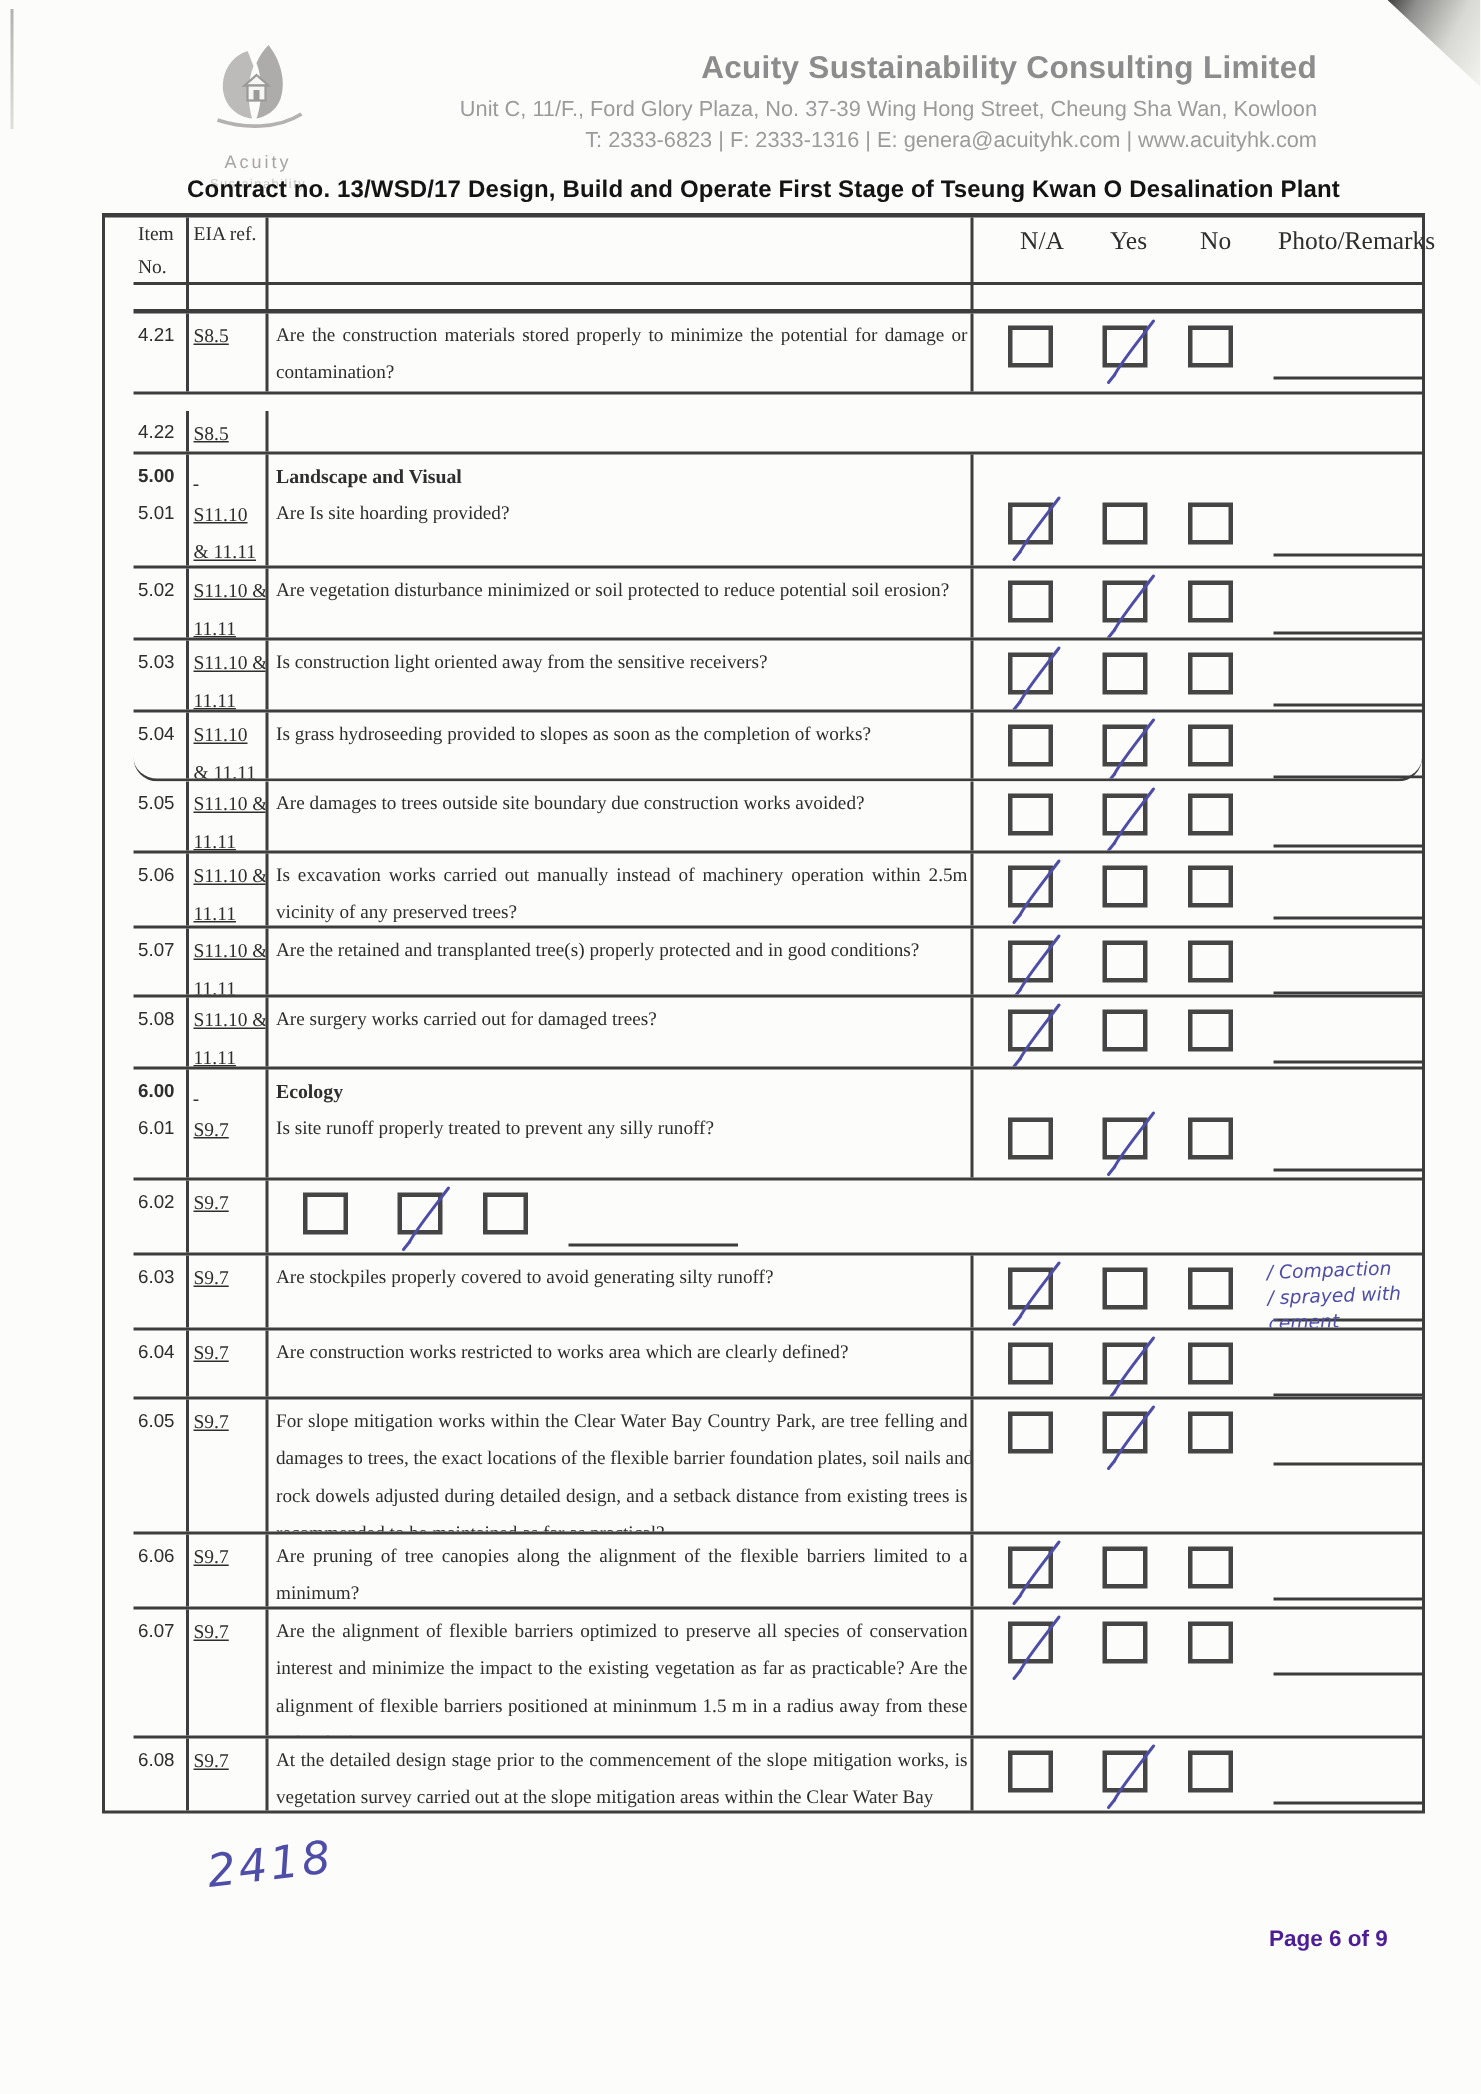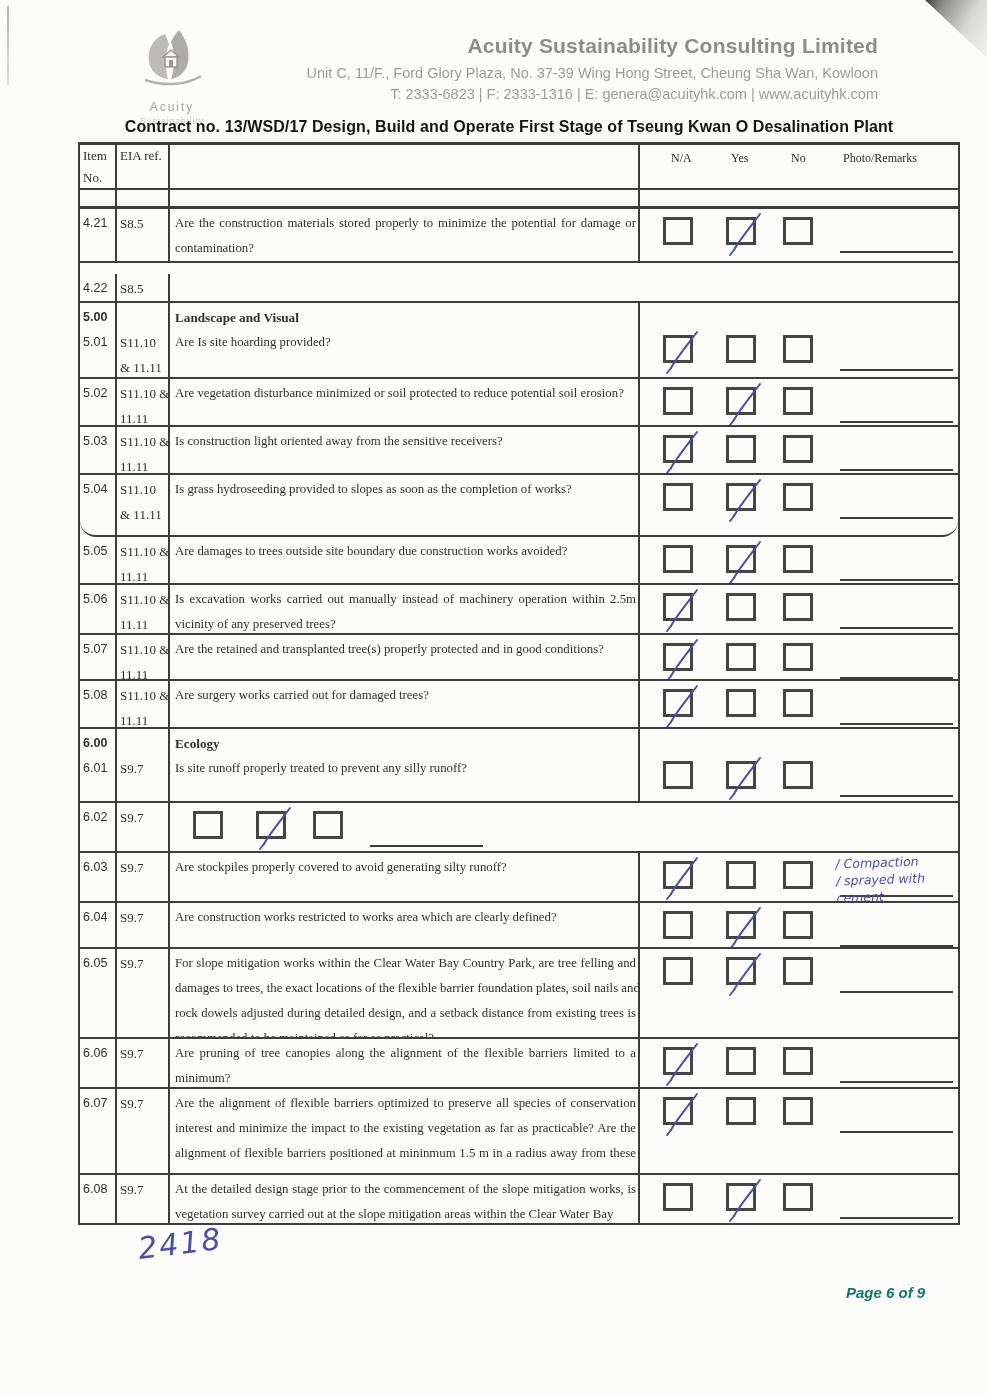--- a/index.html
+++ b/index.html
@@ -26,47 +26,47 @@
   .logo-wrap{position:absolute;left:112px;top:28px;width:120px;text-align:center;}
   .logo-name{font-family:"Liberation Sans",sans-serif;color:#a7a5a3;font-size:12px;letter-spacing:2px;margin-top:2px;}
   .logo-sub{font-family:"Liberation Sans",sans-serif;color:#c9c7c4;font-size:8.5px;letter-spacing:1px;margin-top:2px;}
   .head-block{position:absolute;left:230px;top:34px;width:648px;text-align:right;font-family:"Liberation Sans",sans-serif;}
   .company{font-size:21px;font-weight:bold;color:#8c8c8c;letter-spacing:.2px;}
   .addr{font-size:14.5px;color:#9b9b9b;margin-top:7px;}
   .contacts{font-size:14.5px;color:#9b9b9b;margin-top:5px;}
   .contract-title{position:absolute;left:68px;top:118px;width:882px;text-align:center;
     font-family:"Liberation Sans",sans-serif;font-weight:bold;font-size:16px;color:#141414;letter-spacing:.1px;}
   
-  .tbl{position:absolute;left:78px;top:142px;width:882px;border:2px solid var(--bd);border-top:3px solid var(--bd);}
+  .tbl{position:absolute;left:68px;top:142px;width:882px;border:2px solid var(--bd);border-top:3px solid var(--bd);padding-left:19px;}
   .thead{display:flex;height:43px;font-size:13px;}
   .thead2{display:flex;height:21px;border-top:2px solid var(--bd);border-bottom:3px solid var(--bd);}
   .hc{border-right:2px solid var(--bd);padding:3px 2px 0 3px;}
   .c-item{width:37px;}
   .c-eia{width:53px;}
   .c-q{width:470px;}
   .c-chk{flex:1;position:relative;border-right:none !important;}
-  .chk-labels{position:relative;width:100%;height:100%;font-size:12px;}
+  .chk-labels{position:relative;width:100%;height:100%;font-size:17px;}
   .chk-labels span{position:absolute;top:3px;}
   .row{display:flex;border-bottom:2px solid var(--bd);position:relative;}
   .row:last-child{border-bottom:none;}
   .cell{border-right:2px solid var(--bd);overflow:hidden;padding:2px 2px 0 3px;}
   .item-no{font-family:"Liberation Sans",sans-serif;font-size:12.5px;line-height:25px;}
   .sec-no{font-family:"Liberation Sans",sans-serif;font-size:12.5px;font-weight:bold;line-height:25px;}
-  .eia-line{font-size:13px;line-height:25px;white-space:nowrap;}
+  .eia-line{font-size:13px;line-height:25px;white-space:nowrap;text-decoration:underline;}
   .q-line{font-size:12.8px;line-height:25px;white-space:nowrap;padding-left:2px;}
   .sec-title{font-size:13.2px;font-weight:bold;line-height:25px;padding-left:2px;}
   .box{position:absolute;width:30px;height:28px;border:3px solid #454545;background:transparent;}
   .tick{position:absolute;left:-5px;top:-12px;overflow:visible;}
   .remark-line{position:absolute;left:200px;width:113px;border-bottom:2px solid #3c3c3c;}
   .hand{position:absolute;left:196px;top:1px;color:var(--ink);font-style:italic;
     font-family:"DejaVu Sans",sans-serif;font-size:12.5px;transform:rotate(-2deg);line-height:17px;white-space:nowrap;}
   .hand-num{position:absolute;left:138px;top:1226px;color:var(--ink);font-style:italic;
     font-family:"DejaVu Sans",sans-serif;font-size:30px;transform:rotate(-7deg);letter-spacing:2px;}
   .footer{position:absolute;left:846px;top:1284px;font-family:"Liberation Sans",sans-serif;
-    font-weight:bold;font-size:15px;color:#0f766e;font-style:italic;}
+    font-weight:bold;font-size:15px;color:#4c1d95;}
 </style>
 </head>
 <body>
 
 <div class="edge-line"></div>
 <div class="corner-fold"></div>
 
 <div class="logo-wrap">
   <span>
     <svg width="74" height="66" viewBox="0 0 74 66">
@@ -223,21 +223,21 @@
             <svg width="44" height="50" class="tick">
               <path d="M10 42 C 14 34, 27 18, 36 6" stroke="#4e4da8" stroke-width="2" fill="none" stroke-linecap="round"></path>
               <path d="M10 42 l -4 5" stroke="#4e4da8" stroke-width="2" fill="none" stroke-linecap="round"></path>
             </svg>
           </div>
           <div class="box" style="left: 86px; top: 8px;"></div>
           <div class="box" style="left: 143px; top: 8px;"></div>
           <div class="remark-line" style="top: 42px;"></div>
         </div>
       </div>
-      <div class="row" style="height: 62px; border-radius: 16px;">
+      <div class="row" style="height: 46px; border-radius: 16px;">
         <div class="cell c-item">
           <div class="item-no">5.04</div>
         </div>
         <div class="cell c-eia">
           <div class="eia-line">S11.10</div>
           <div class="eia-line">&amp; 11.11</div>
         </div>
         <div class="cell c-q">
           <div class="q-line">Is grass hydroseeding provided to slopes as soon as the completion of works?</div>
         </div>

